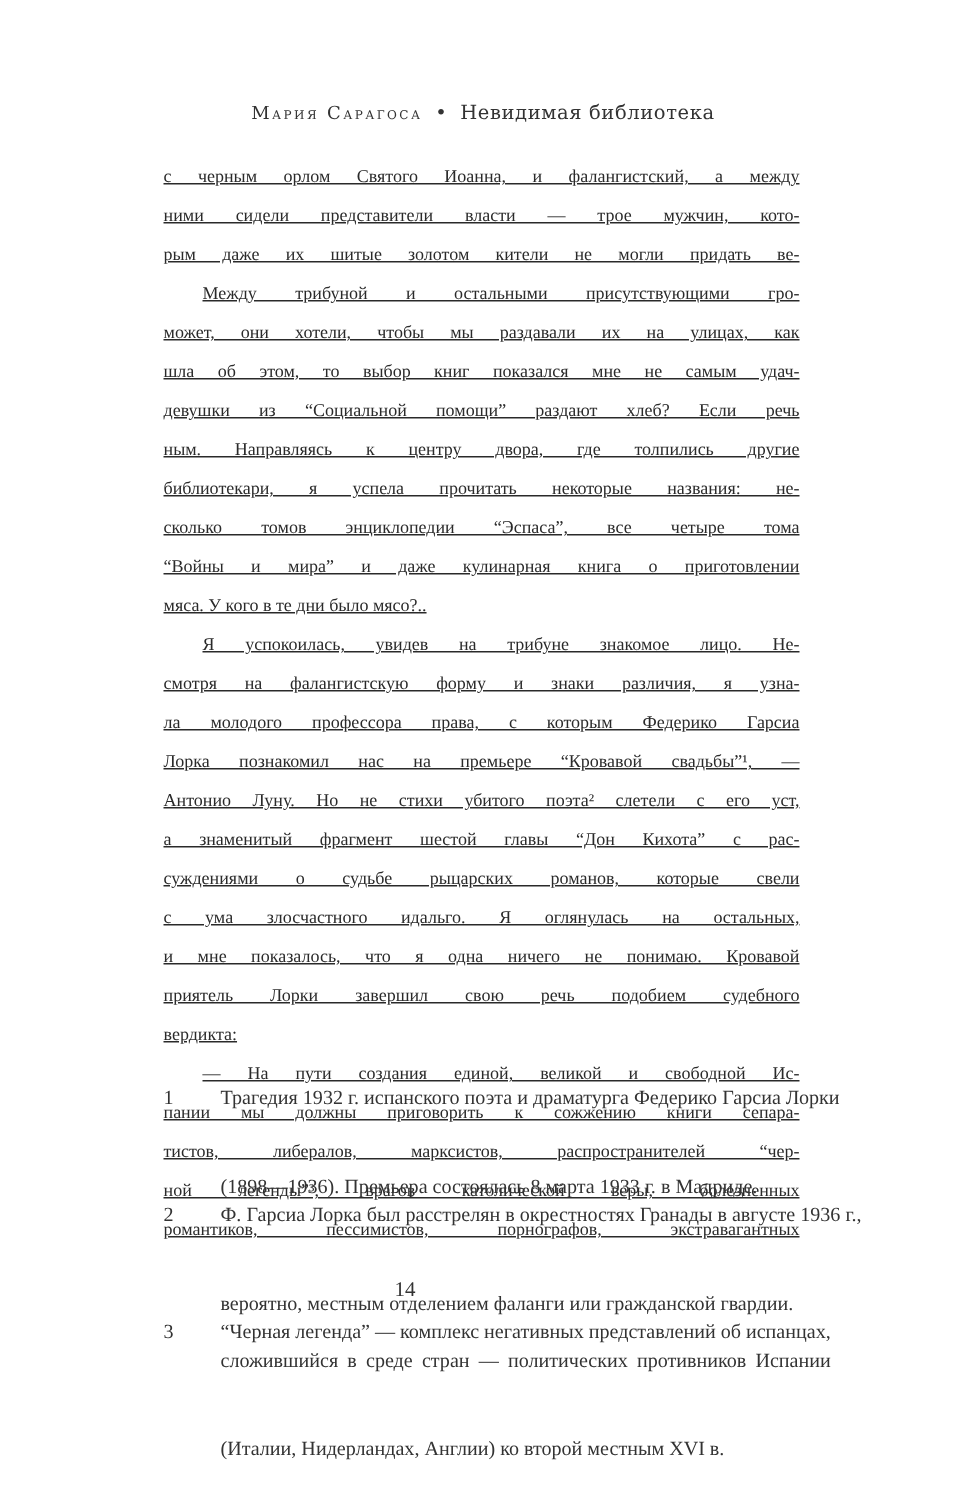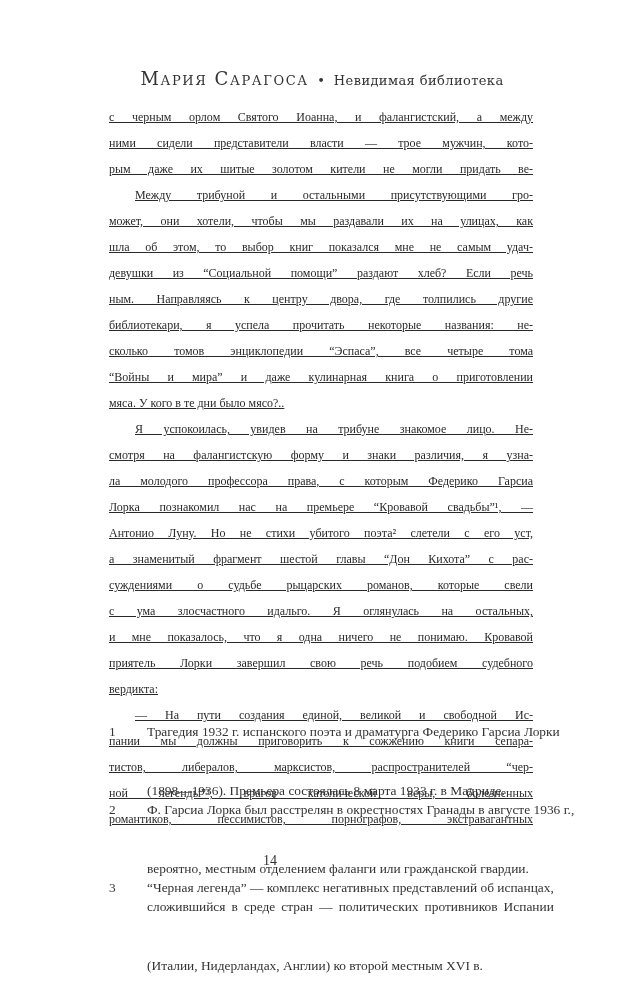--- a/index.html
+++ b/index.html
@@ -1,20 +1,20 @@
 <!DOCTYPE html>
 <html><head>
 <meta charset="utf-8">
 <style>
   html, body { margin: 0; padding: 0; background: #ffffff; }
   body { width: 644px; height: 1000px; position: relative; overflow: hidden;
          font-family: "DejaVu Serif", "Liberation Serif", serif; color: #2a2a2a; }
   .running-head { position: absolute; top: 68px; left: 0; width: 644px; text-align: center;
          font-size: 13px; letter-spacing: 0.4px; color: #333; }
-  .running-head .author { font-variant: small-caps; letter-spacing: 1.6px; font-size: 18px; }
+  .running-head .author { font-variant: small-caps; letter-spacing: 1.6px; font-size: 12px; }
   .running-head .bullet { margin: 0 4px; }
   .body-text { position: absolute; top: 104px; left: 109px; width: 424px; }
   .line { height: 26px; line-height: 26px; font-size: 12px; white-space: nowrap;
           text-align: justify; text-align-last: justify; font-family: "Liberation Serif", serif; text-decoration: underline; }
   .line.last { text-align-last: left; }
   .line.indent { padding-left: 26px; }
   .footnotes { position: absolute; top: 722px; left: 109px; width: 424px; font-family: "Liberation Serif", serif; }
   .fn { display: flex; font-size: 13.4px; line-height: 19px; color: #333; margin-bottom: 0px; }
   .fn-num { width: 38px; flex: none; }
   .fn-text { flex: 1; }

